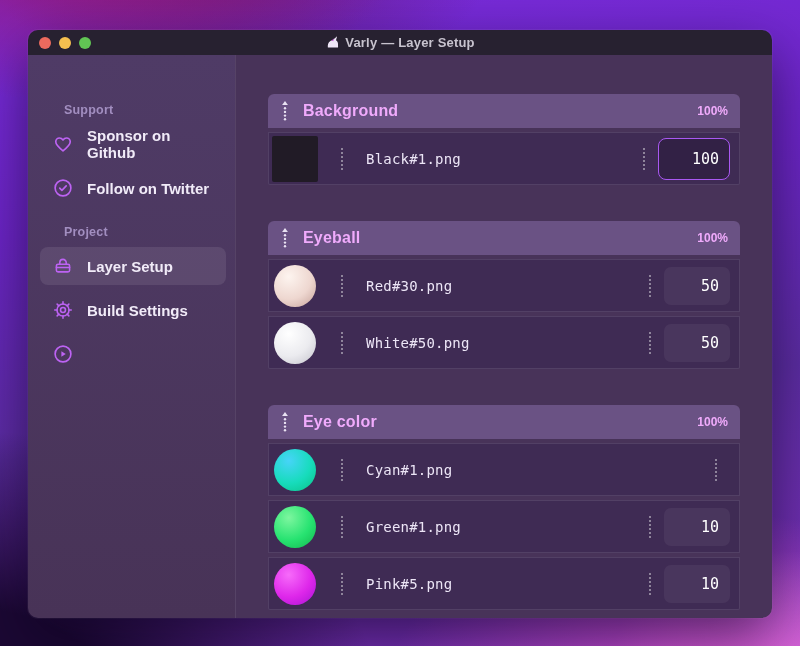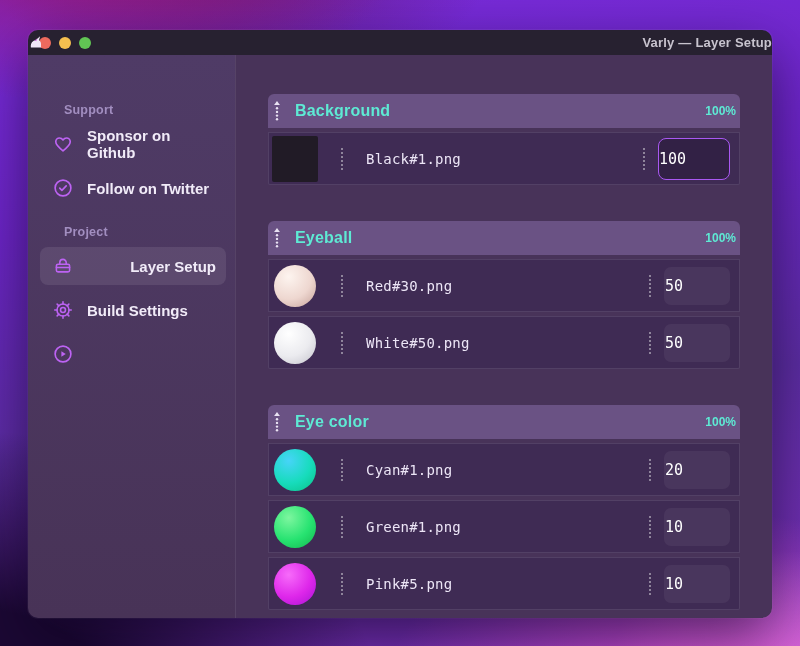--- a/index.html
+++ b/index.html
@@ -25,53 +25,53 @@
   .titlebar{
     height:25px; flex:0 0 25px; background:#272130;
     display:flex; align-items:center; position:relative;
   }
   .lights{ display:flex; gap:8px; padding-left:11px; }
   .light{ width:12px; height:12px; border-radius:50%; border:none; cursor:default; }
   .light.red{ background:#ed6a5e; } .light.yellow{ background:#f5bf4f; } .light.green{ background:#61c554; }
   .titletext{
     position:absolute; left:0; right:0; text-align:center;
     font-size:13px; font-weight:700; color:#c8c3ce; letter-spacing:.2px;
-    display:flex; align-items:center; justify-content:space-between; gap:5px;
+    display:flex; align-items:center; justify-content:center; gap:5px;
   }
   .appicon{ width:15px; height:15px; display:inline-block; }
 
   .body{ flex:1; display:flex; min-height:0; }
 
   
   .sidebar{
     width:207px; flex:0 0 207px; background:linear-gradient(180deg,#4f3b66 0%,#483357 100%);
     padding-top:48px; overflow:hidden;
   }
   .side-section{ margin-bottom:18px; }
   .side-section-label{
     margin:0 0 8px 36px; font-size:12.5px; font-weight:700; color:#a28ec0; letter-spacing:.2px;
   }
   .side-item{
     display:flex; align-items:center; height:38px; margin:0 9px 6px 12px;
     padding:0 10px 0 12px; border-radius:8px; cursor:pointer; color:#f1ebf8;font-weight:bold;
   }
-  .side-item.active{ background:rgba(255,255,255,.09);justify-content:space-between; }
+  .side-item.active{ background:rgba(255,255,255,.09); }
   .side-item .icon{ width:22px; height:22px; color:#bd63f3; margin-right:13px; flex:0 0 22px; }
   .side-item .icon svg{ width:22px; height:22px; display:block; }
   .side-label{ font-size:15px; }
 
   
   .main{
     flex:1; background:#483359; border-left:1px solid rgba(255,255,255,.08);
     padding:39px 32px 0 32px; overflow:hidden;
   }
   .group{ margin-bottom:36px; }
   .group-header{
     height:34px; background:#6a5284; border-radius:6px 6px 0 0;
-    display:flex; align-items:center; padding:0 4px; color:#5eead4;
+    display:flex; align-items:center; padding:0 12px; color:#f0abfc;
   }
   .drag-handle{ width:10px; height:22px; color:#e9e2f2; margin-right:13px; cursor:grab; }
   .drag-handle svg{ width:10px; height:22px; display:block; }
   .group-name{ font-size:16px; font-weight:700; letter-spacing:.2px; }
   .group-weight{ margin-left:auto; font-size:12px; font-weight:700; }
   .rows{ display:flex; flex-direction:column; gap:4px; margin-top:4px; }
   .row{
     height:53px; background:#3f2b54; border:1px solid rgba(255,255,255,.10);
     display:flex; align-items:center; padding:0 9px 0 3px;
   }
@@ -86,21 +86,21 @@
   .vdots.left{ margin-left:23px; }
   .filename{
     flex:1; margin-left:23px; font-family:"DejaVu Sans Mono", monospace;
     font-size:14px; color:#ece5f6; letter-spacing:.2px; white-space:nowrap;
   }
   .vdots.right{ margin-right:13px; }
   .num-input{
     width:66px; height:38px; background:rgba(255,255,255,.055);
     border:1px solid transparent; border-radius:7px;
     font-family:"DejaVu Sans Mono", monospace; font-size:15px; color:#ffffff;
-    text-align:left; padding-right:10px; outline:none;
+    text-align:right; padding-right:10px; outline:none;
   }
   .num-input.focused{
     width:72px; height:42px; border:1.5px solid #a958f2; background:rgba(18,6,34,.28);
     border-radius:8px;
   }
 </style>
 </head>
 <body>
 
 <div class="window">
@@ -264,21 +264,20 @@
       <span class="group-weight">100%</span>
     </div>
     <div class="rows">
   <div class="row">
     <span class="thumb">
                 <span class="thumb-inner sphere" style="background: radial-gradient(circle at 35% 28%, rgb(71, 212, 248), rgb(23, 220, 188) 55%, rgb(11, 193, 132));"></span>
               </span>
     <span class="vdots left"></span>
     <span class="filename">Cyan#1.png</span>
     <span class="vdots right"></span>
-    <input class="num-input" type="text" value="20" style="">
   </div>
 
   <div class="row">
     <span class="thumb">
                 <span class="thumb-inner sphere" style="background: radial-gradient(circle at 35% 28%, rgb(125, 246, 159), rgb(39, 227, 113) 55%, rgb(18, 182, 77));"></span>
               </span>
     <span class="vdots left"></span>
     <span class="filename">Green#1.png</span>
     <span class="vdots right"></span>
     <input class="num-input" type="text" value="10" style="">

